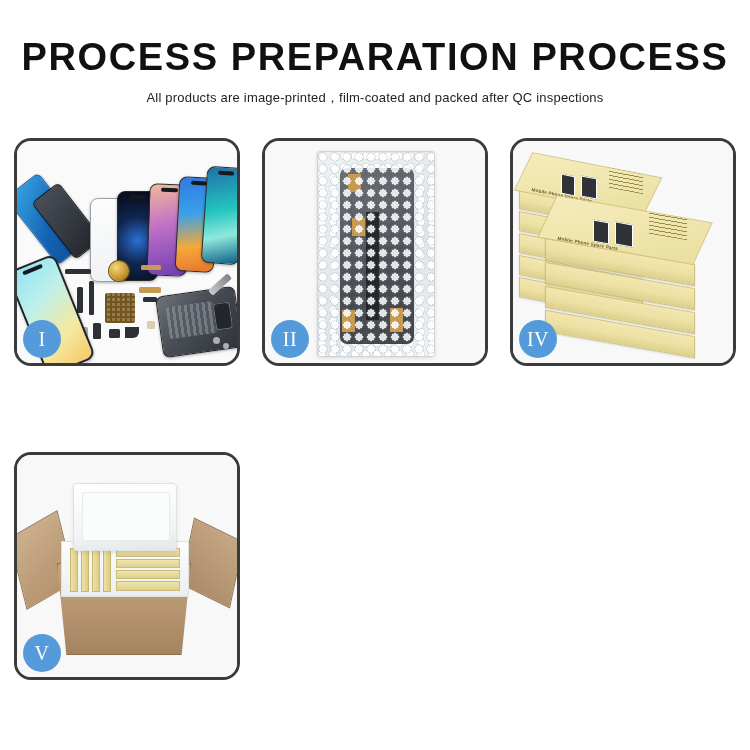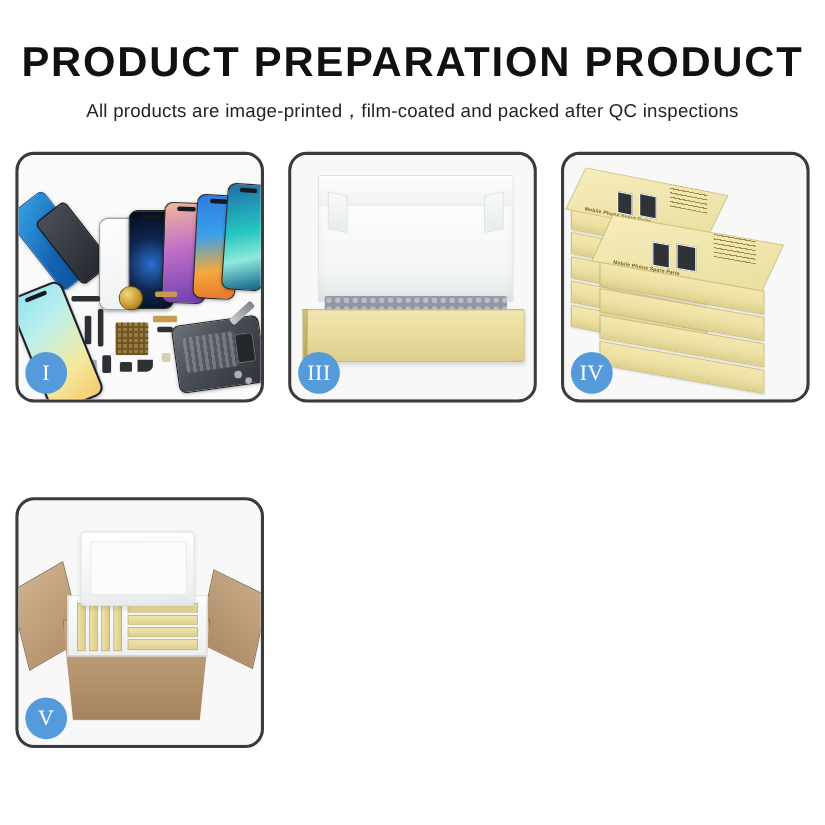--- a/index.html
+++ b/index.html
@@ -16,21 +16,21 @@
   .title {
     font-size:38px;
     font-weight:700;
     letter-spacing:1.6px;
     color:#111;
     line-height:1.05;
     white-space:nowrap;
   }
   .subtitle {
     margin-top:11px;
-    font-size:17px;
+    font-size:13px;
     color:#232323;
     letter-spacing:.2px;
     white-space:nowrap;
   }
 
   
   .grid {
     position:absolute;
     left:14px; top:138px;
     width:722px;
@@ -410,21 +410,21 @@
     background:rgba(130,106,76,.55);
     z-index:7;
   }
 </style>
 </head>
 <body>
 
 <div class="page">
 
   <div class="header">
-    <div class="title">PRODUCT PREPARATION PRODUCT</div>
+    <div class="title">PROCESS PREPARATION PROCESS</div>
     <div class="subtitle">All products are image-printed，film-coated and packed after QC inspections</div>
   </div>
 
   <div class="grid">
 
     <div class="panel">
       <div class="panel-inner p1">
         <div class="phone ph-a"></div>
         <div class="phone ph-a2"></div>
         <div class="phone ph-glass"></div>
@@ -458,34 +458,35 @@
         <div class="part" style="left:76px;top:182px;width:8px;height:16px;"></div>
         <div class="part cream" style="left:130px;top:180px;width:8px;height:8px;"></div>
         <div class="part" style="left:54px;top:178px;width:5px;height:12px;"></div>
         <div class="part silver" style="left:196px;top:196px;width:7px;height:7px;border-radius:50%;"></div>
         <div class="part silver" style="left:206px;top:202px;width:6px;height:6px;border-radius:50%;"></div>
         <div class="tool"></div>
       </div>
       <div class="badge">I</div>
     </div>
 
-
     <div class="panel">
       <div class="panel-inner">
-        <div class="lid">
-          <div class="lid-wingL"></div>
-          <div class="lid-wingR"></div>
+        <div class="bubble-bag">
+          <div class="flex-part"></div>
+          <div class="flex-ribbon"></div>
+          <div class="flex-tab" style="left:30px;top:22px;"></div>
+          <div class="flex-tab" style="left:34px;top:66px;"></div>
+          <div class="flex-tab" style="left:24px;top:158px;height:22px;"></div>
+          <div class="flex-tab" style="left:72px;top:156px;height:24px;"></div>
+          <div class="bubble-overlay"></div>
         </div>
-        <div class="wrap-fill"></div>
-        <div class="box-tray-end l"></div>
-        <div class="box-tray-end r"></div>
-        <div class="box-tray"></div>
       </div>
-      <div class="badge">III</div>
+      <div class="badge">II</div>
     </div>
+
 
     <div class="panel">
       <div class="panel-inner">
         <div class="stack">
 
           <div class="sbox" style="left:6px;top:60px;width:124px;height:20px;transform:skewY(11deg);"></div>
           <div class="sbox" style="left:6px;top:82px;width:124px;height:20px;transform:skewY(11deg);"></div>
           <div class="sbox" style="left:6px;top:104px;width:124px;height:20px;transform:skewY(11deg);"></div>
           <div class="sbox" style="left:6px;top:126px;width:124px;height:20px;transform:skewY(11deg);"></div>
           <div class="sbox" style="left:6px;top:148px;width:124px;height:20px;transform:skewY(11deg);"></div>

